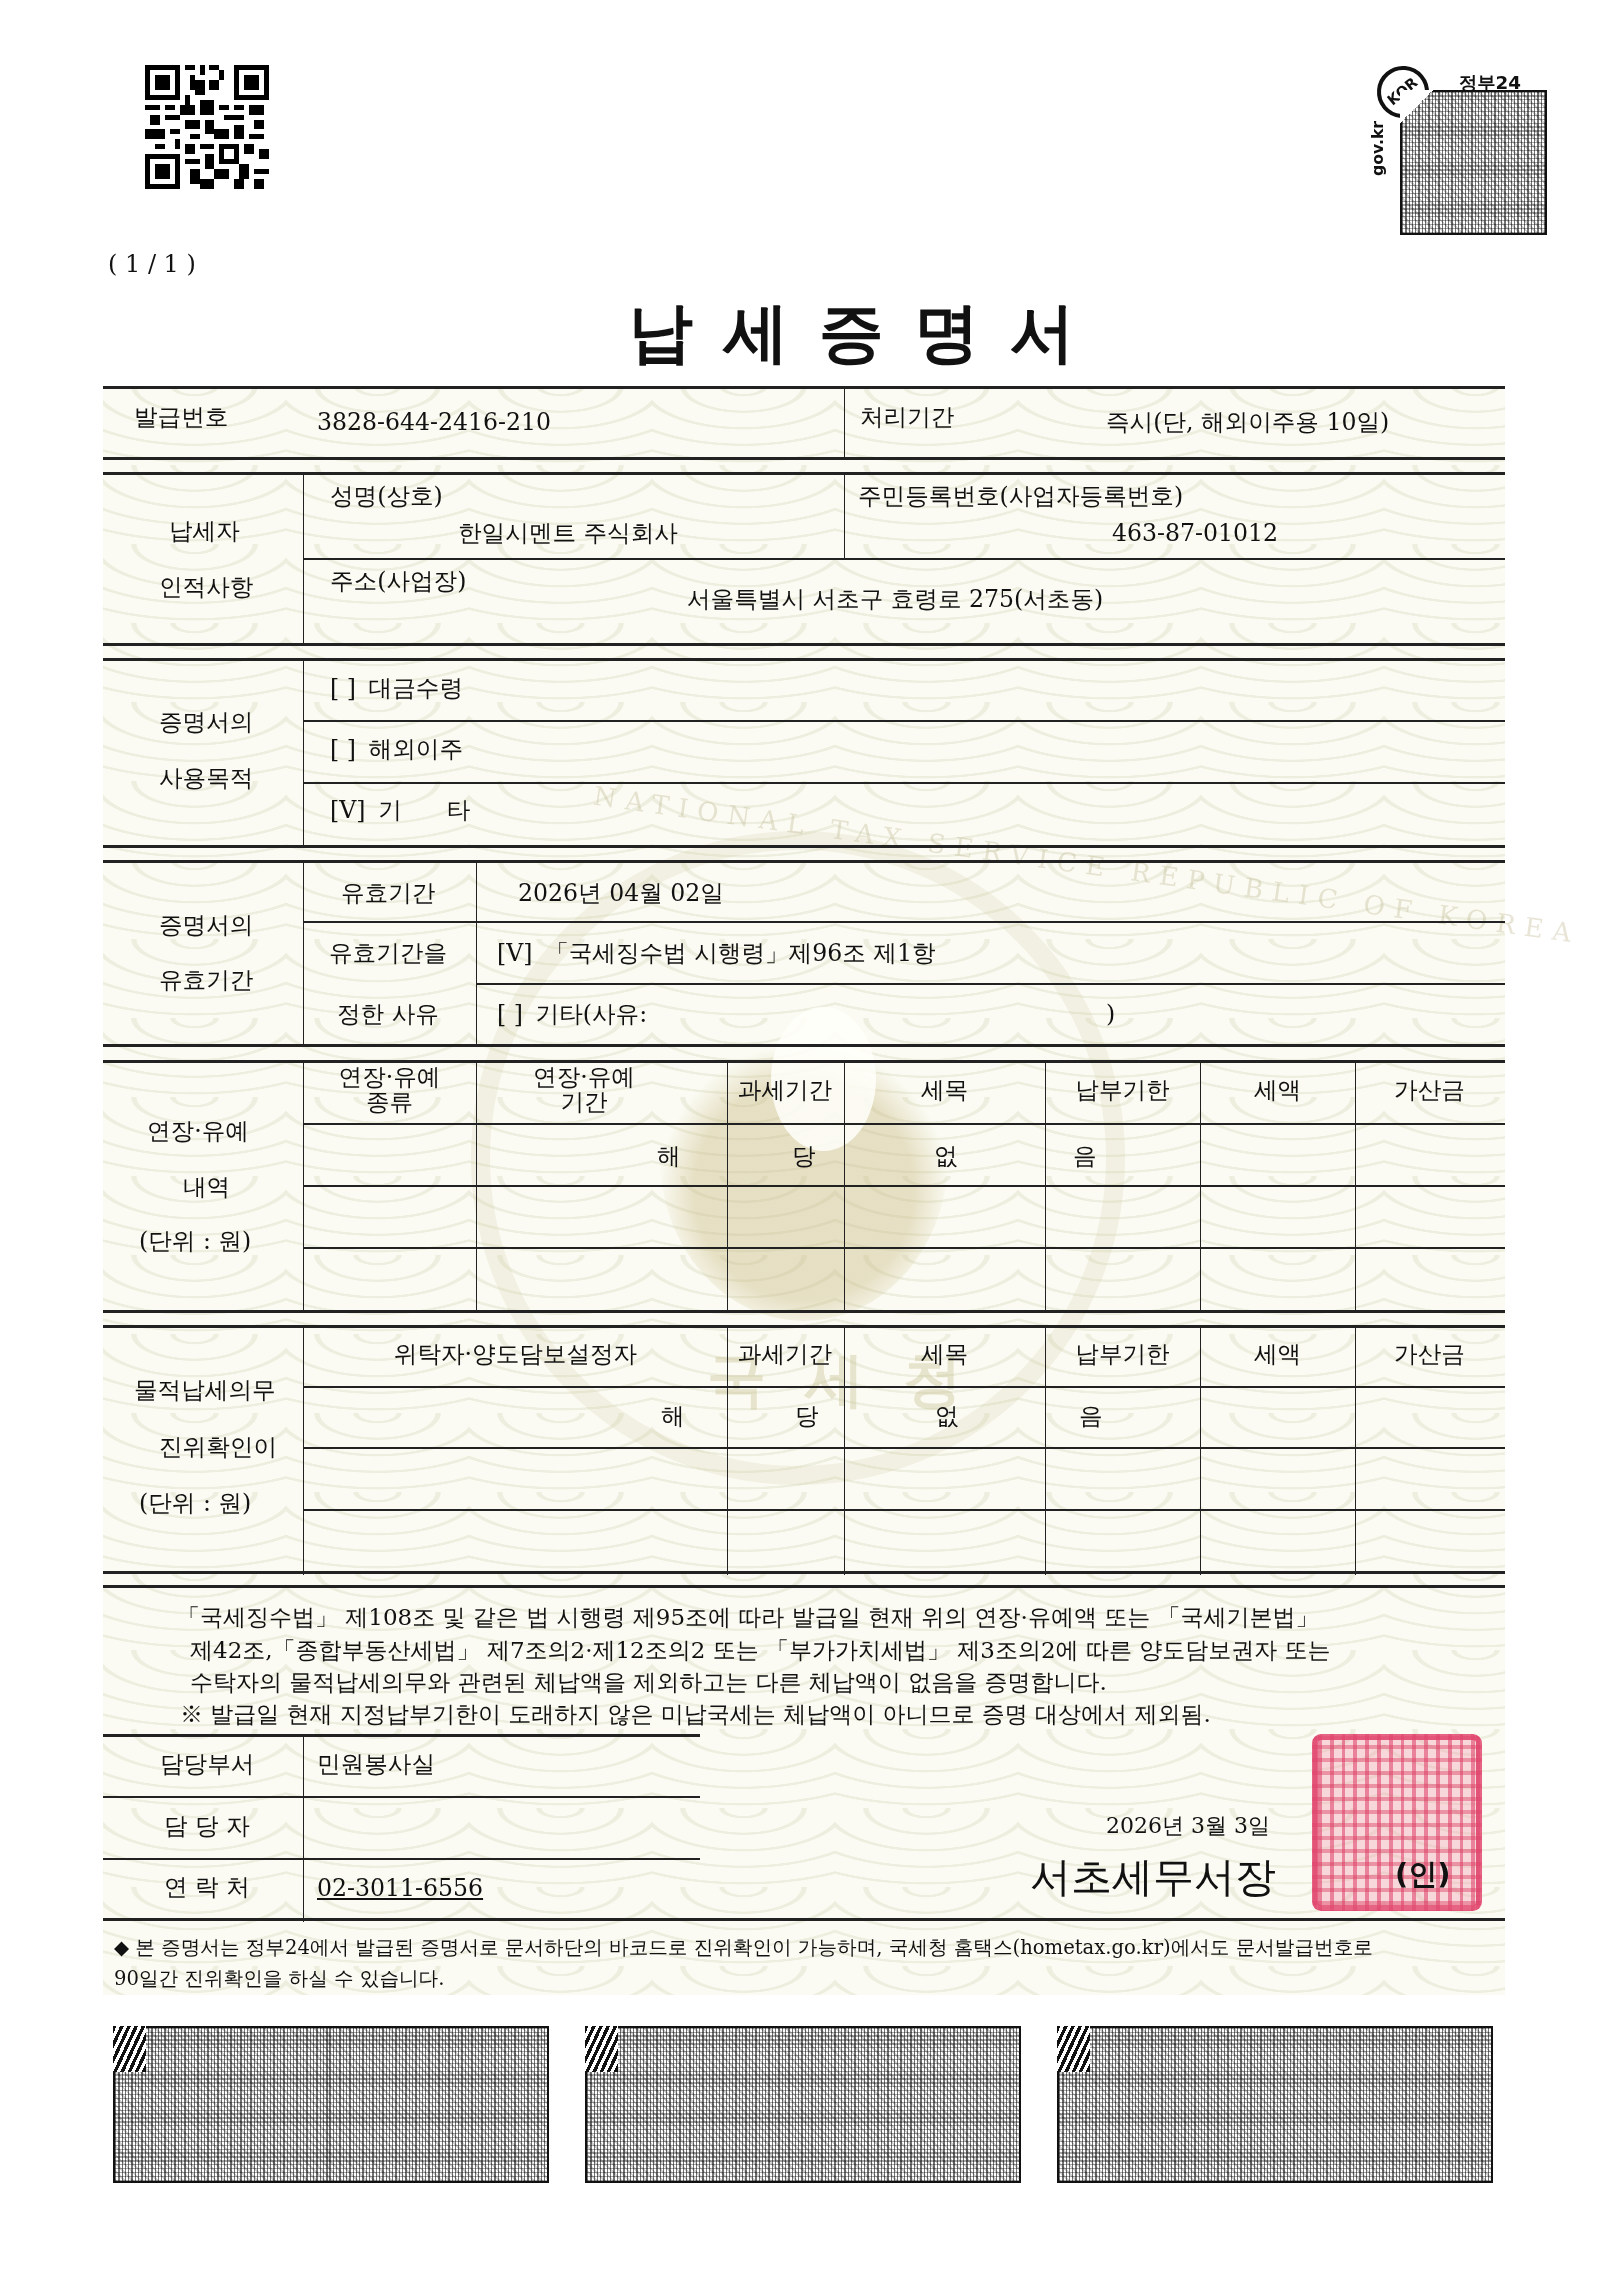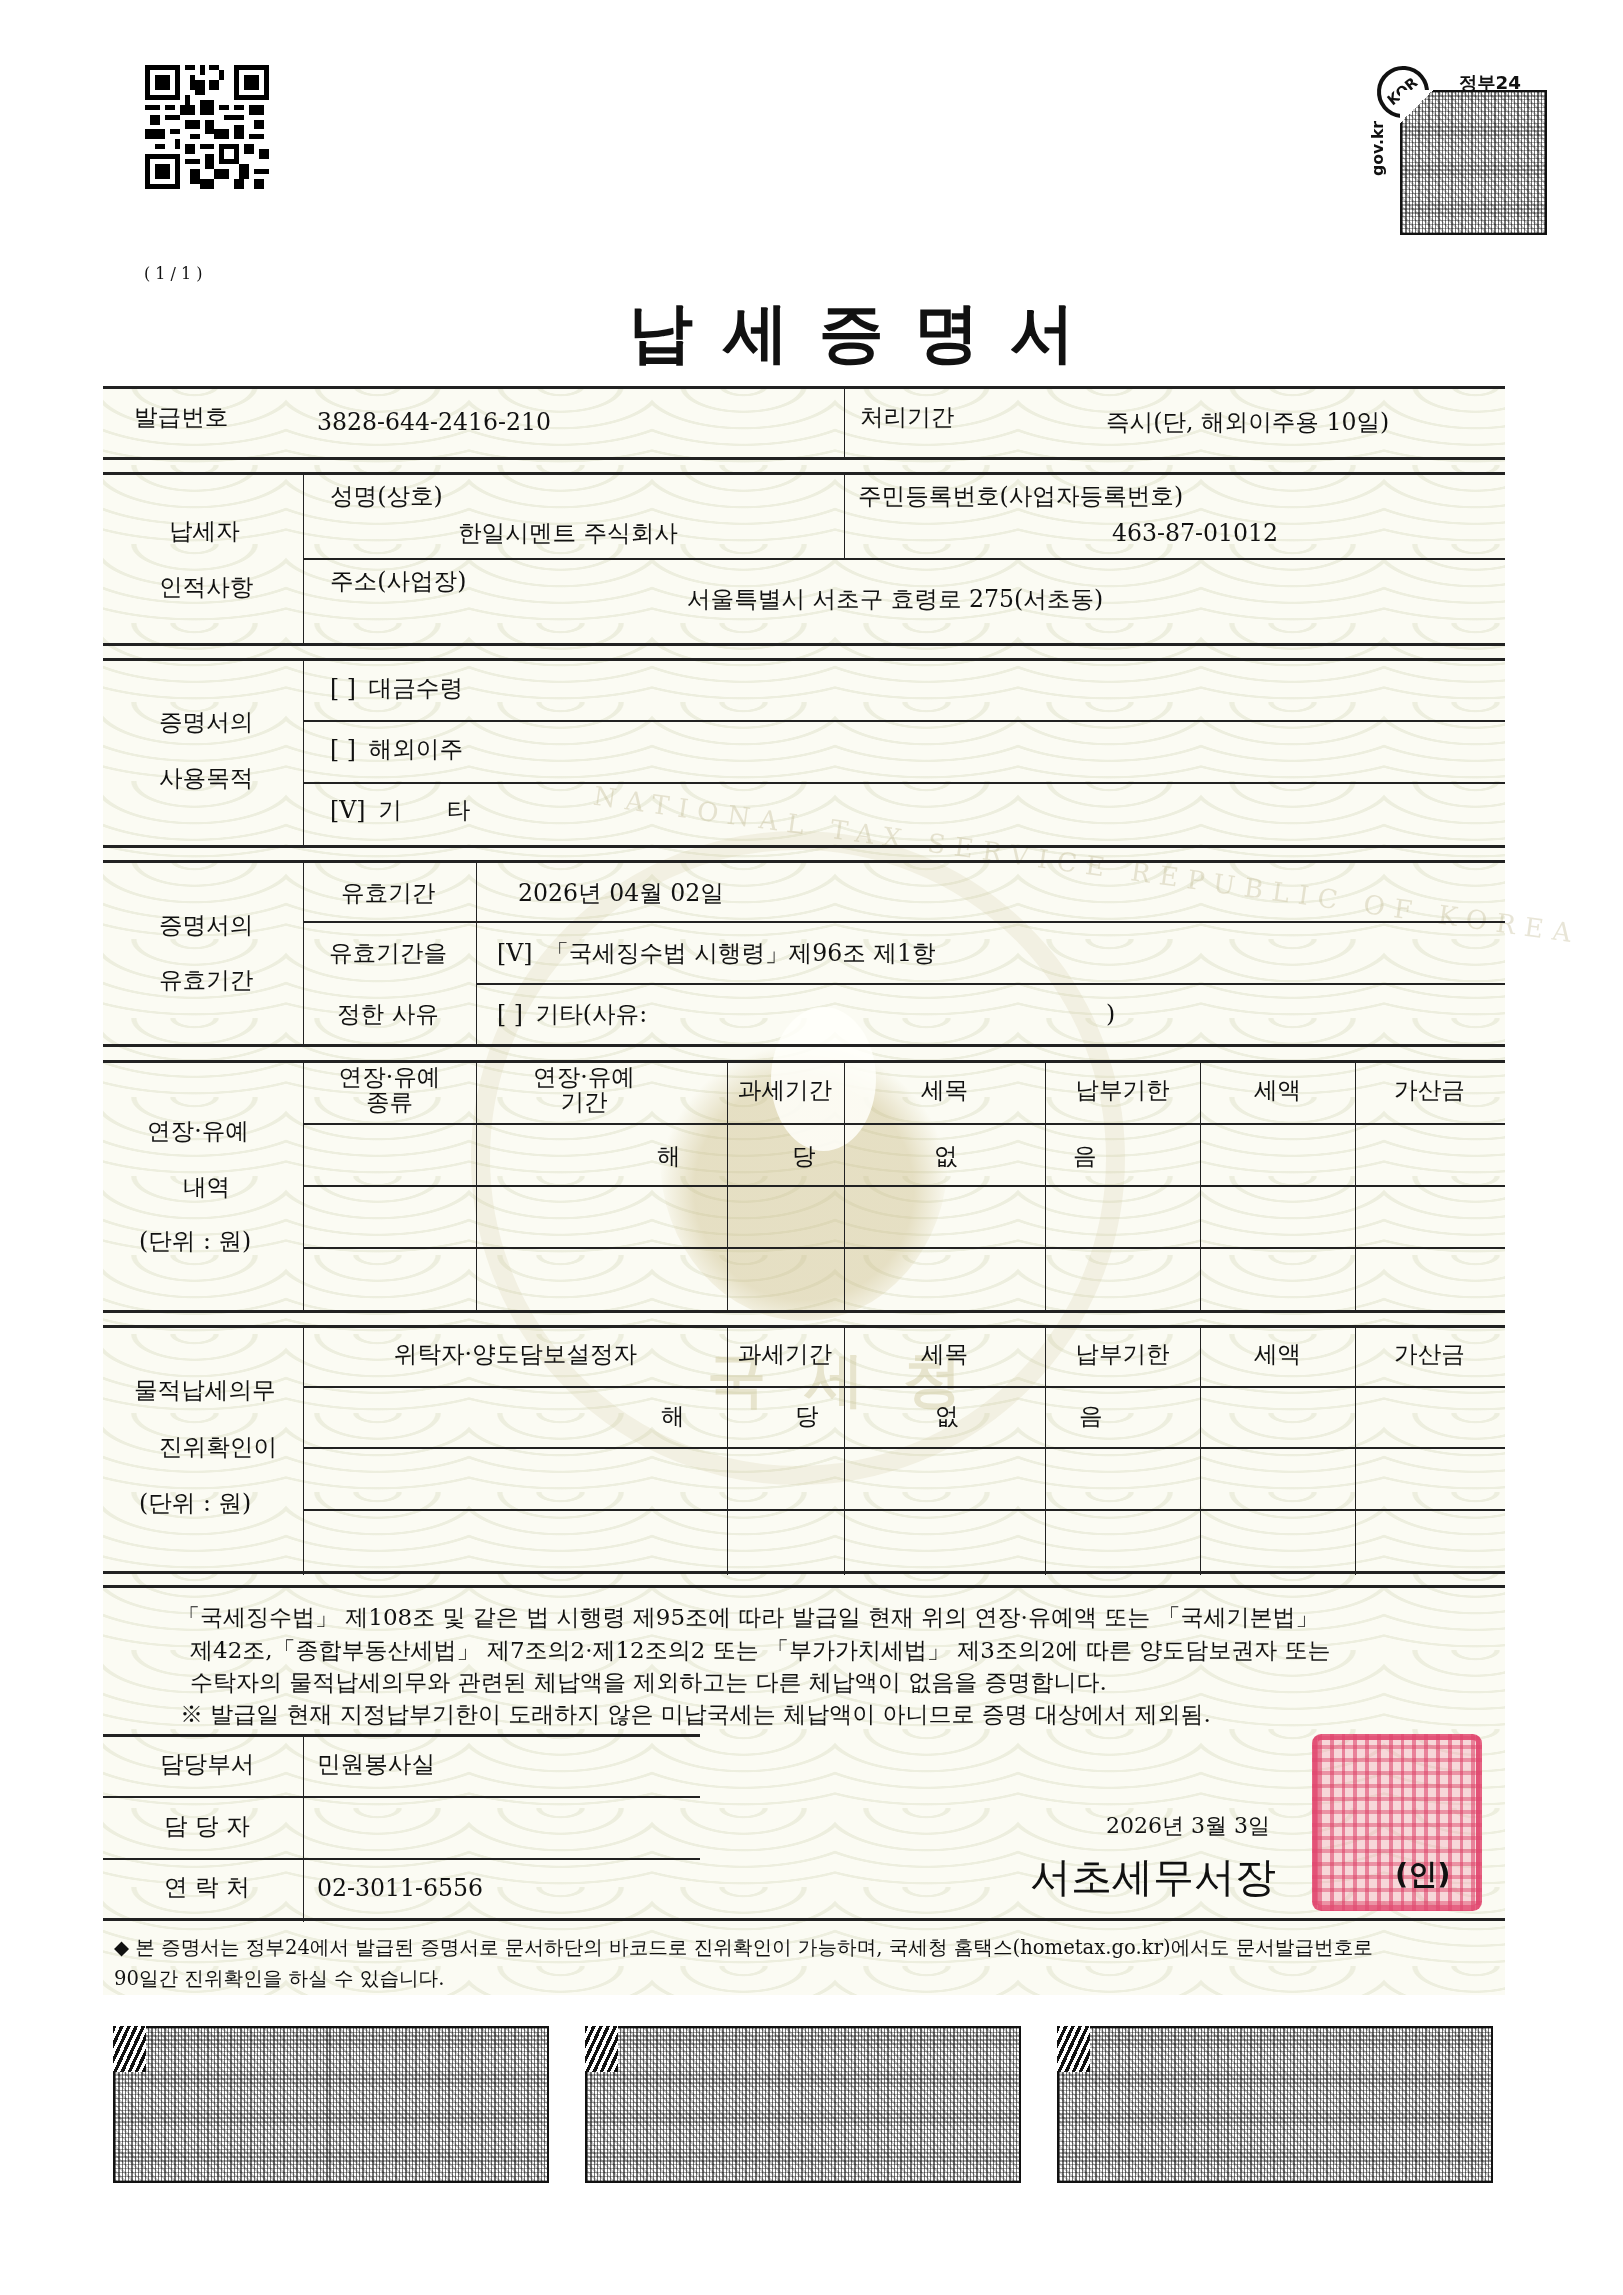--- a/index.html
+++ b/index.html
@@ -140,21 +140,21 @@
 <div class="abs" style="left:1374px; top:65px; width:196px; height:177px;">
   <div class="abs" style="left:3.3px; top:1.3px; width:52px; height:52px; border:4.6px solid #111; border-radius:50%; box-sizing:border-box; font-family:'DejaVu Sans',sans-serif; font-weight:bold; font-size:14.4px; line-height:43px; text-align:center; transform:rotate(-40deg);">
     <span>KOR</span>
   </div>
   <div class="abs" style="left:85px; top:5.2px; font-family:'DejaVu Sans',sans-serif; font-weight:bold; font-size:18.3px;">정부24</div>
   <div class="abs" style="left:-6.5px; top:111px; font-family:'DejaVu Sans',sans-serif; font-weight:bold; font-size:15.7px; transform:rotate(-90deg); transform-origin:left top;">gov.kr</div>
   <div class="noise" style="left:26px; top:25px; width:147px; height:145px;"></div>
   <div class="abs" style="left:26px; top:25px; width:33px; height:33px; background:linear-gradient(135deg, #fff 0 50%, transparent 50%);"></div>
 </div>
 
-<div class="txt" style="left:108px; top:266px; font-size:16px;margin-left:36px;">( 1 / 1 )</div>
+<div class="txt" style="left:108px; top:252px; font-size:24px;">( 1 / 1 )</div>
 
 <div class="txt" style="left:628px; top:300px; font-size:65px; font-weight:bold; font-family:'DejaVu Sans',sans-serif; letter-spacing:3.9px;">납 세 증 명 서</div>
 
 <div class="paper"></div>
 <div class="emblem">
   <div class="emblem-inner">
       <div class="emblem-hole"></div>
     </div>
 </div>
 <div class="emblem-text" style="left:707px; top:1341px; font-size:59px; font-family:'DejaVu Sans',sans-serif; font-weight:bold; color:rgba(195,185,135,0.35);">국 세 청</div>
@@ -299,21 +299,21 @@
 <div class="vline" style="left:303px; top:1735px; height:187px;"></div>
 <div class="hline thin" style="left:103px; top:1796px; width:597px;"></div>
 <div class="hline thin" style="left:103px; top:1858px; width:597px;"></div>
 <div class="hline" style="left:103px; top:1918px; width:1402px;"></div>
 
 <div class="txt" style="left:160px; top:1753px;">담당부서</div>
 <div class="txt" style="left:317px; top:1753px;">민원봉사실</div>
 <div class="txt" style="left:164px; top:1815px; white-space:pre;">담 당 자</div>
 <div class="txt" style="left:317px; top:1815px;"></div>
 <div class="txt" style="left:164px; top:1876px; white-space:pre;">연 락 처</div>
-<div class="txt" style="left:317px; top:1877px;">02-3011-6556</div>
+<div class="txt" style="left:317px; top:1877px;text-decoration:underline;">02-3011-6556</div>
 
 <div class="txt" style="left:1106px; top:1815px; font-size:22px;">2026년 3월 3일</div>
 <div class="txt" style="left:1030px; top:1857px; font-size:41px; font-family:'DejaVu Sans',sans-serif;">서초세무서장</div>
 <div class="seal"></div>
 <div class="seal-in">(인)</div>
 
 <div class="txt" style="left:114px; top:1938px; font-size:19.6px;">◆ 본 증명서는 정부24에서 발급된 증명서로 문서하단의 바코드로 진위확인이 가능하며, 국세청 홈택스(hometax.go.kr)에서도 문서발급번호로</div>
 <div class="txt" style="left:114px; top:1969px; font-size:19.6px;">90일간 진위확인을 하실 수 있습니다.</div>
 
 <div class="noise" style="left:113px; top:2026px; width:109px; height:0;"></div>

